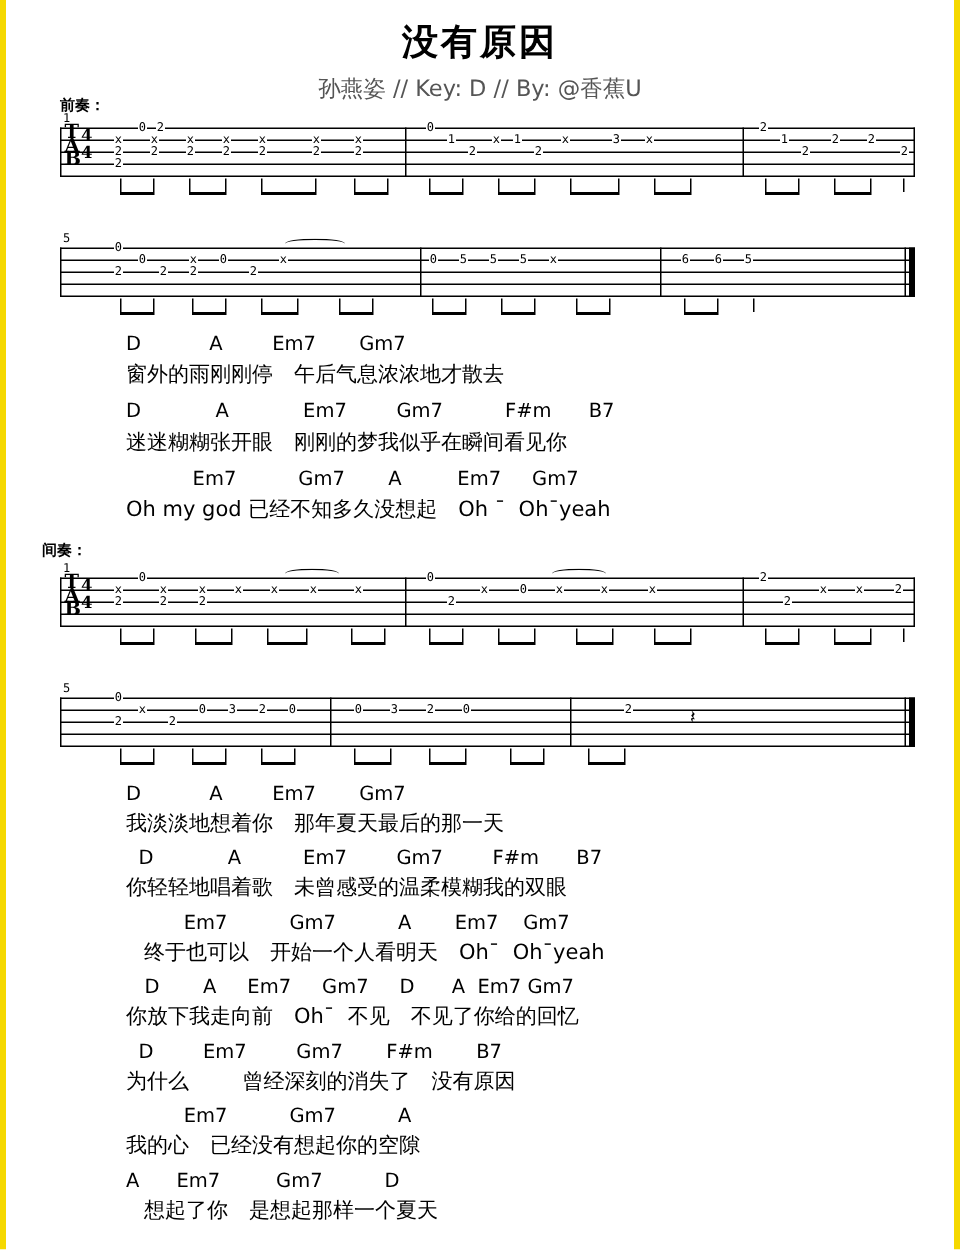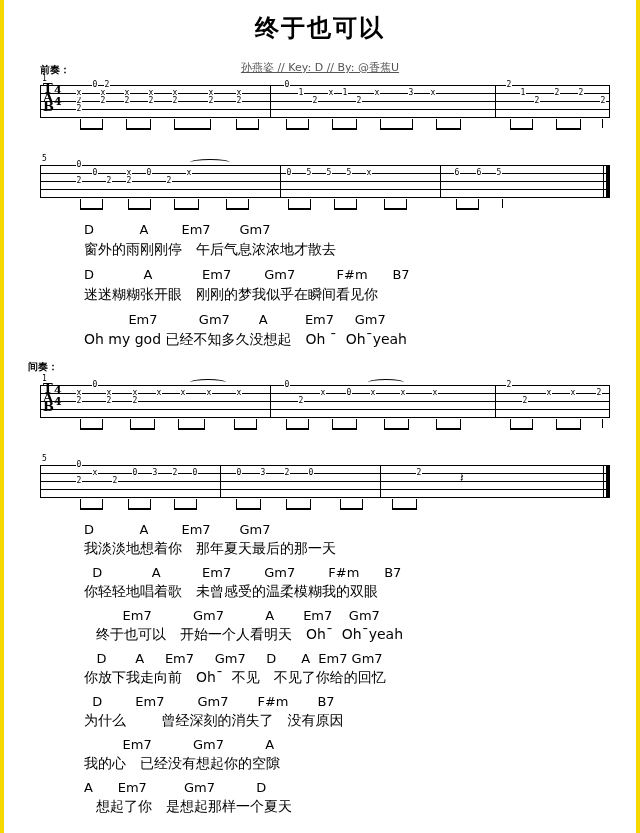--- a/index.html
+++ b/index.html
@@ -27,25 +27,24 @@
   .title {
     text-align: center;
     font-size: 24px;
     font-weight: bold;
     margin-top: 12px;
     letter-spacing: 2px;
     font-family: "DejaVu Sans", sans-serif;
   }
   .subtitle {
     text-align: center;
-    font-size: 11px;
+    font-size: 15px;
     color: #555;
-    margin-top: 16px;
+    margin-top: 6px;
     font-family: "DejaVu Sans", sans-serif;
-    text-decoration: underline;
   }
   .section-label {
     position: absolute;
     font-size: 10px;
     font-weight: bold;
     font-family: "DejaVu Sans", sans-serif;
   }
   
   .tabblock {
     position: absolute;
@@ -174,21 +173,21 @@
     font-family: "DejaVu Sans", sans-serif;
     white-space: pre;
     letter-spacing: 0px;
   }
 </style>
 </head>
 <body>
 
 <div class="sheet">
 
-  <div class="title">终于也可以</div>
+  <div class="title">没有原因</div>
   <div class="subtitle">孙燕姿 // Key: D // By: @香蕉U</div>
 
   <div class="section-label" style="left:36px; top:63px;">前奏：</div>
 
   <div class="tabblock" style="top:85px;">
     <div class="staff">
       <div class="line l0"></div>
         <div class="line l1"></div>
         <div class="line l2"></div>
         <div class="line l3"></div>

